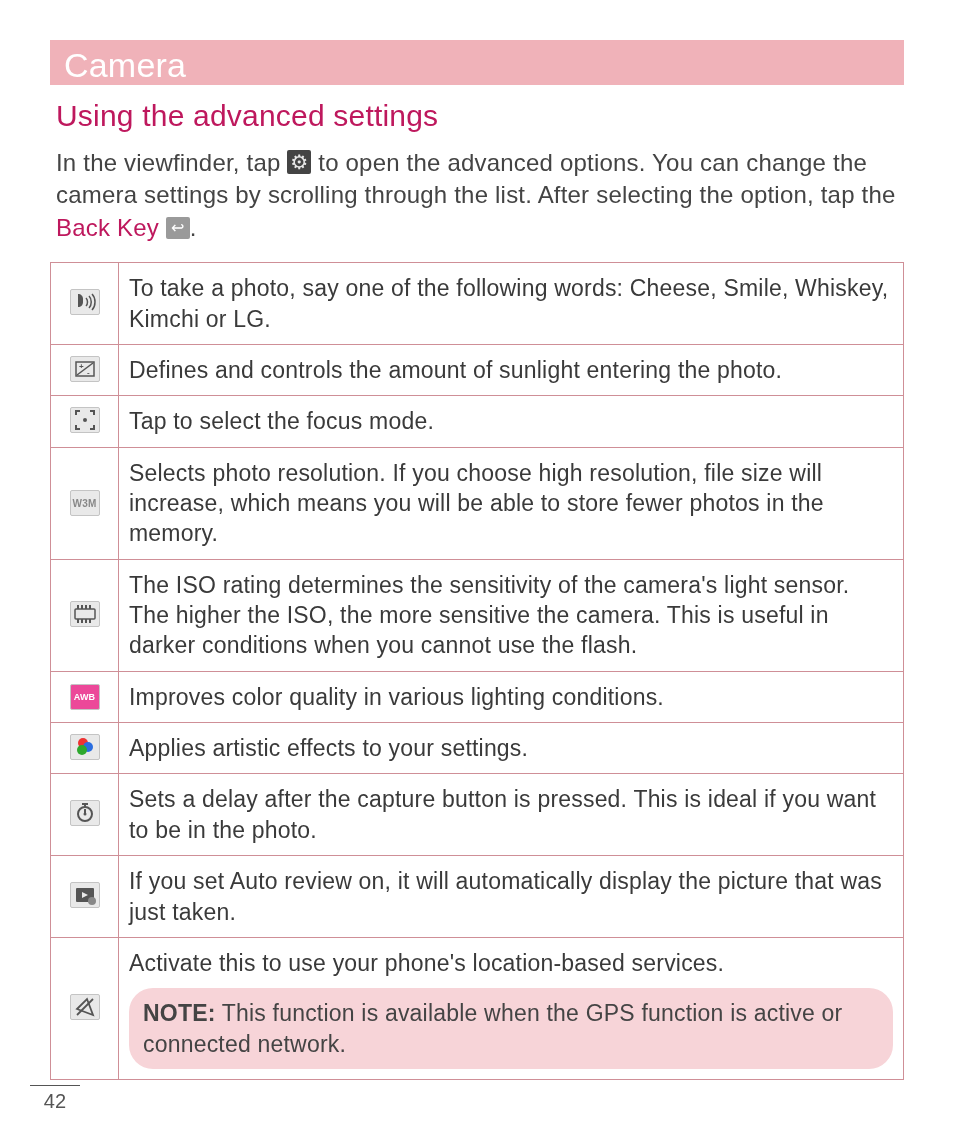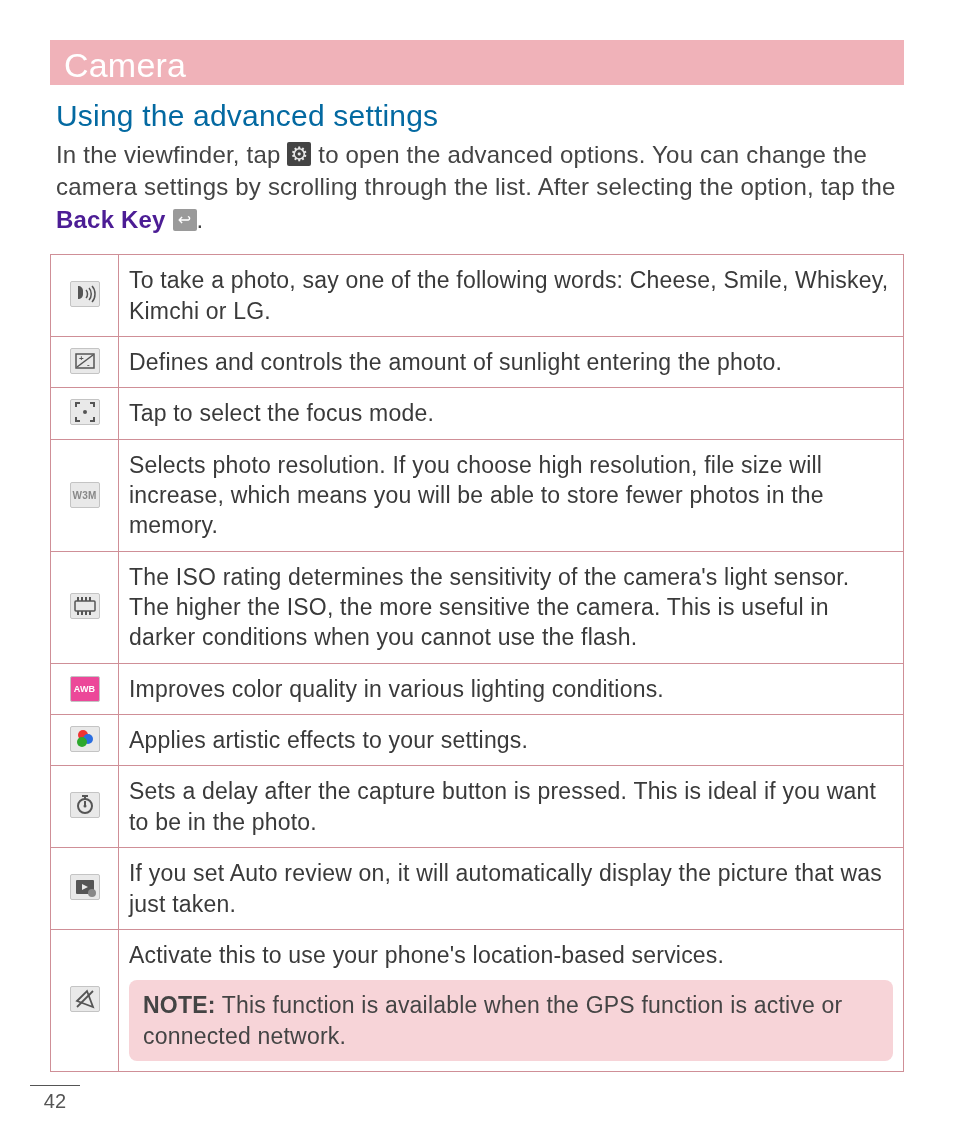--- a/index.html
+++ b/index.html
@@ -1,31 +1,31 @@
 <!DOCTYPE html>
 <html><head>
 <meta charset="utf-8">
 <style>
   *{box-sizing:border-box;margin:0;padding:0}
   body{font-family:"Helvetica Neue",Helvetica,Arial,sans-serif;font-stretch:condensed;width:954px;height:1145px;background:#fff;color:#333;position:relative;padding:40px 50px 30px 50px;letter-spacing:.2px}
   .header-bar{background:#f0b2b9;color:#fff;font-size:34px;font-weight:300;padding:6px 14px 0;margin-bottom:14px}
-  .section-title{color:#0369a1;font-size:30px;font-weight:400;margin:14px 6px 6px}
+  .section-title{color:#be185d;font-size:30px;font-weight:400;margin:14px 6px 14px}
   .intro{font-size:24px;font-weight:300;line-height:1.35;margin:0 6px 18px;color:#444}
-  .intro b{font-weight:700;color:#4c1d95}
+  .intro b{font-weight:400;color:#be185d}
   .gear-icon{display:inline-block;vertical-align:-3px;width:24px;height:24px;background:#444;border-radius:2px;position:relative}
   .gear-icon::before{content:"\2699";color:#e8e8e8;font-size:20px;position:absolute;line-height:24px;width:100%;text-align:center}
   .back-icon{display:inline-block;vertical-align:-3px;width:24px;height:22px;background:#9a9a9a;border-radius:2px;position:relative}
   .back-icon::before{content:"\21A9";color:#fff;font-size:16px;position:absolute;line-height:22px;width:100%;text-align:center}
   table.settings{width:100%;border-collapse:collapse;margin-top:6px}
   table.settings tr{border-top:1px solid #cf8f97;border-bottom:1px solid #cf8f97}
   table.settings td{padding:10px 10px;border-left:1px solid #cf8f97;border-right:1px solid #cf8f97;vertical-align:middle}
   td.icon-cell{width:68px;text-align:center}
   td.desc{font-size:23px;font-weight:300;line-height:1.32;color:#3a3a3a}
   .mini-icon{display:inline-flex;align-items:center;justify-content:center;width:30px;height:26px;background:#e9e9e9;border:1px solid #c4c4c4;border-radius:2px;font-size:12px;color:#555;font-weight:600}
-  .note-box{background:#f7d4d8;border-radius:8px;padding:10px 14px;margin-top:10px;font-size:23px;font-weight:300;color:#444}
+  .note-box{background:#f7d4d8;border-radius:24px;padding:10px 14px;margin-top:10px;font-size:23px;font-weight:300;color:#444}
   .note-box b{font-weight:600}
   .footer{position:absolute;left:30px;bottom:32px;font-size:20px;color:#555;border-top:1px solid #555;padding-top:4px;width:50px;text-align:center;font-weight:300}
   
   .sv{width:26px;height:24px}
 </style>
 </head>
 <body>
 
 <div class="header-bar">Camera</div>
 

